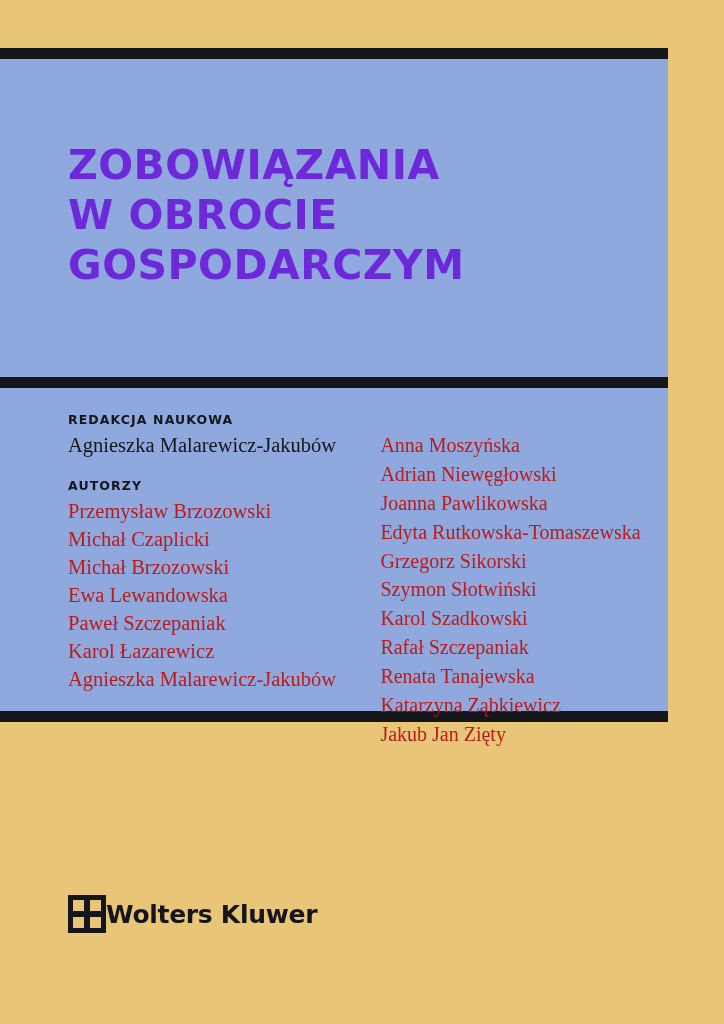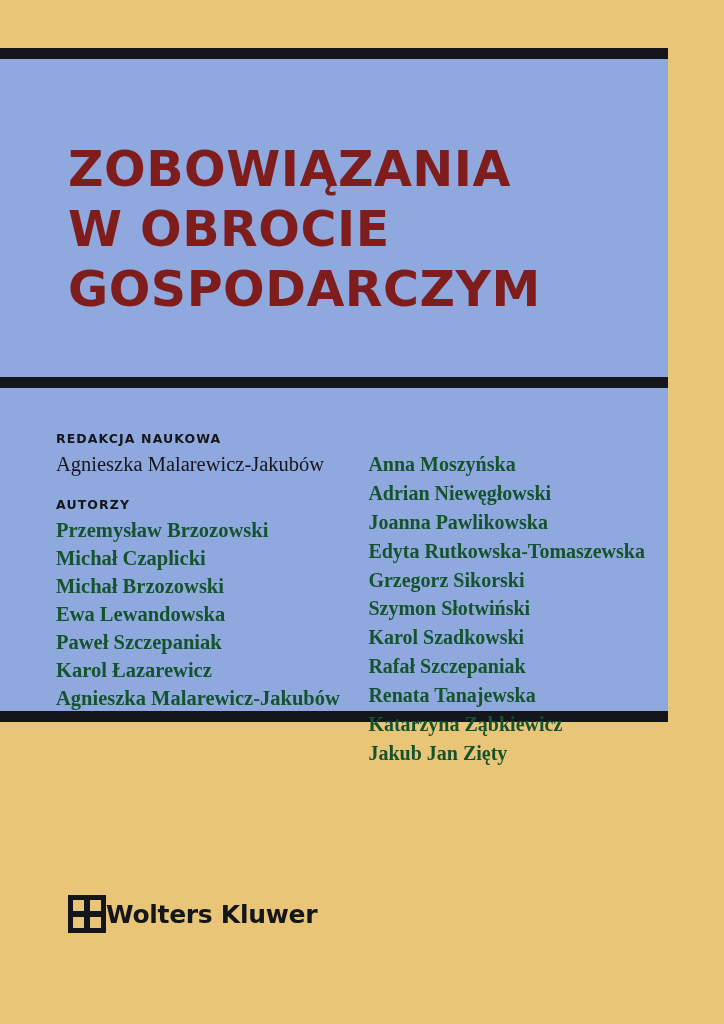--- a/index.html
+++ b/index.html
@@ -51,60 +51,58 @@
   }
   .title-block {
     position: absolute;
     left: 68px;
     top: 140px;
     width: 560px;
   }
   .title-line {
     font-family: "DejaVu Sans", sans-serif;
     font-weight: bold;
-    font-size: 49px;
+    font-size: 41px;
     letter-spacing: 0.5px;
-    color: #7f1d1d;
+    color: #6d28d9;
     line-height: 1.22;
     text-transform: uppercase;
   }
   .credits {
     position: absolute;
-    left: 56px;
+    left: 68px;
     top: 412px;
     width: 600px;
     display: flex;
     flex-direction: row;
     gap: 0px;
-    margin-top: 19px;
   }
   .col-left {
     width: 315px;
   }
   .col-right {
     width: 290px;
     padding-top: 22px;
   }
   .section-label {
     font-family: "DejaVu Sans", sans-serif;
     font-weight: bold;
     font-size: 12.5px;
     letter-spacing: 1.1px;
     color: #14161c;
     text-transform: uppercase;
     margin-bottom: 7px;
   }
   .person {
     font-family: "Liberation Serif", serif;
     font-size: 20.5px;
-    color: #14532d;
+    color: #b91c1c;
     line-height: 1.17;
     margin-bottom: 4px;
     white-space: nowrap;
-    font-weight: bold;
   }
   .editor-name {
     font-family: "Liberation Serif", serif;
     font-size: 20.5px;
     color: #14161c;
     line-height: 1.17;
     margin-bottom: 20px;
     white-space: nowrap;
   }
   .authors-label {

